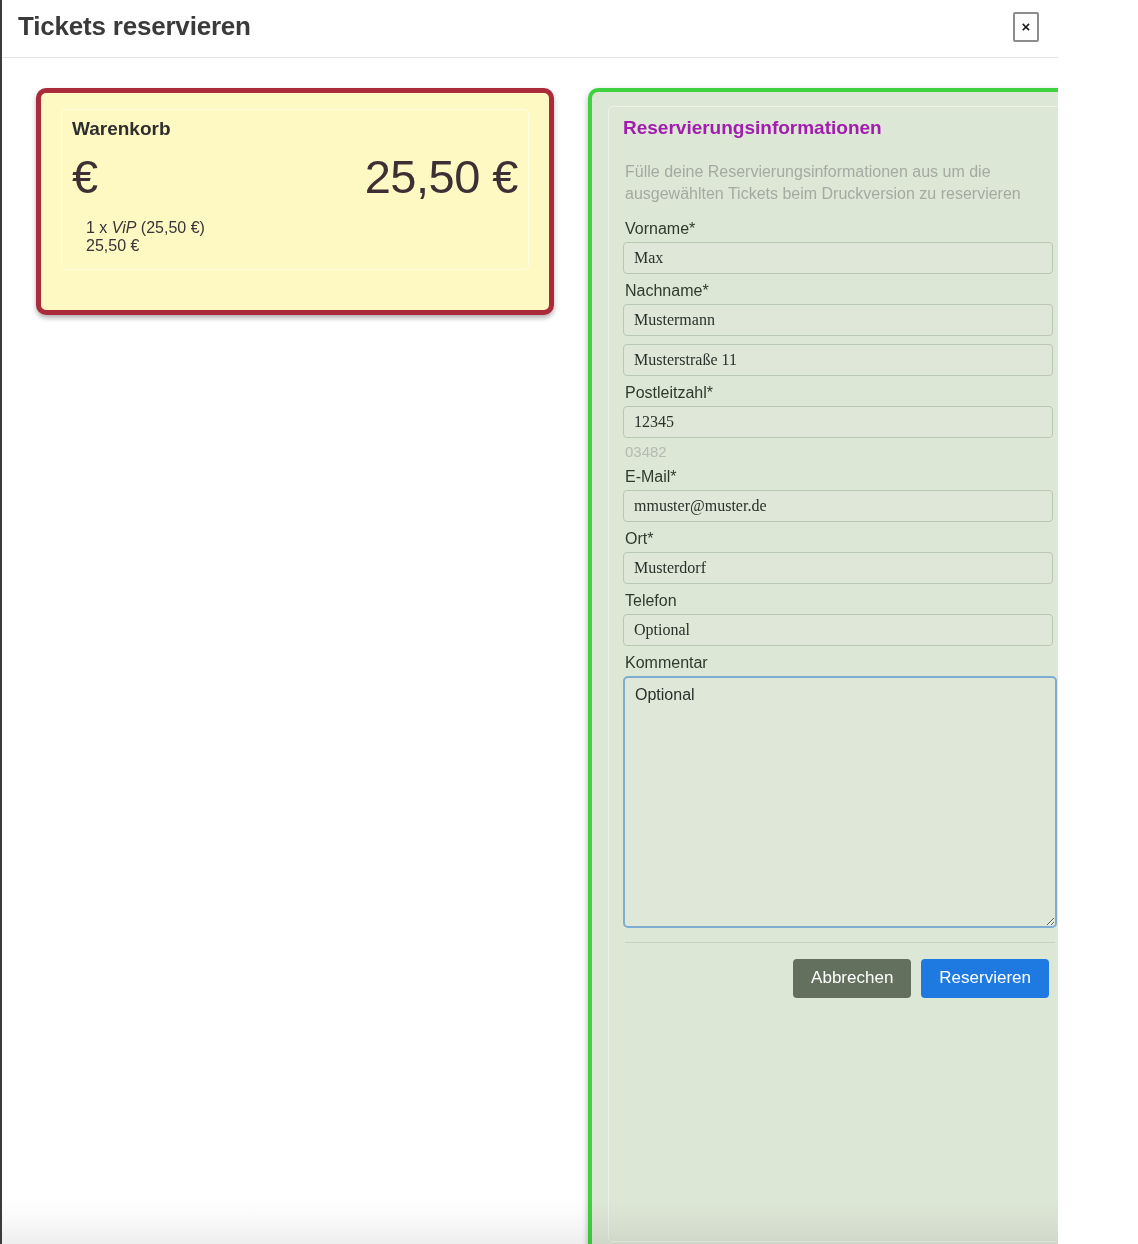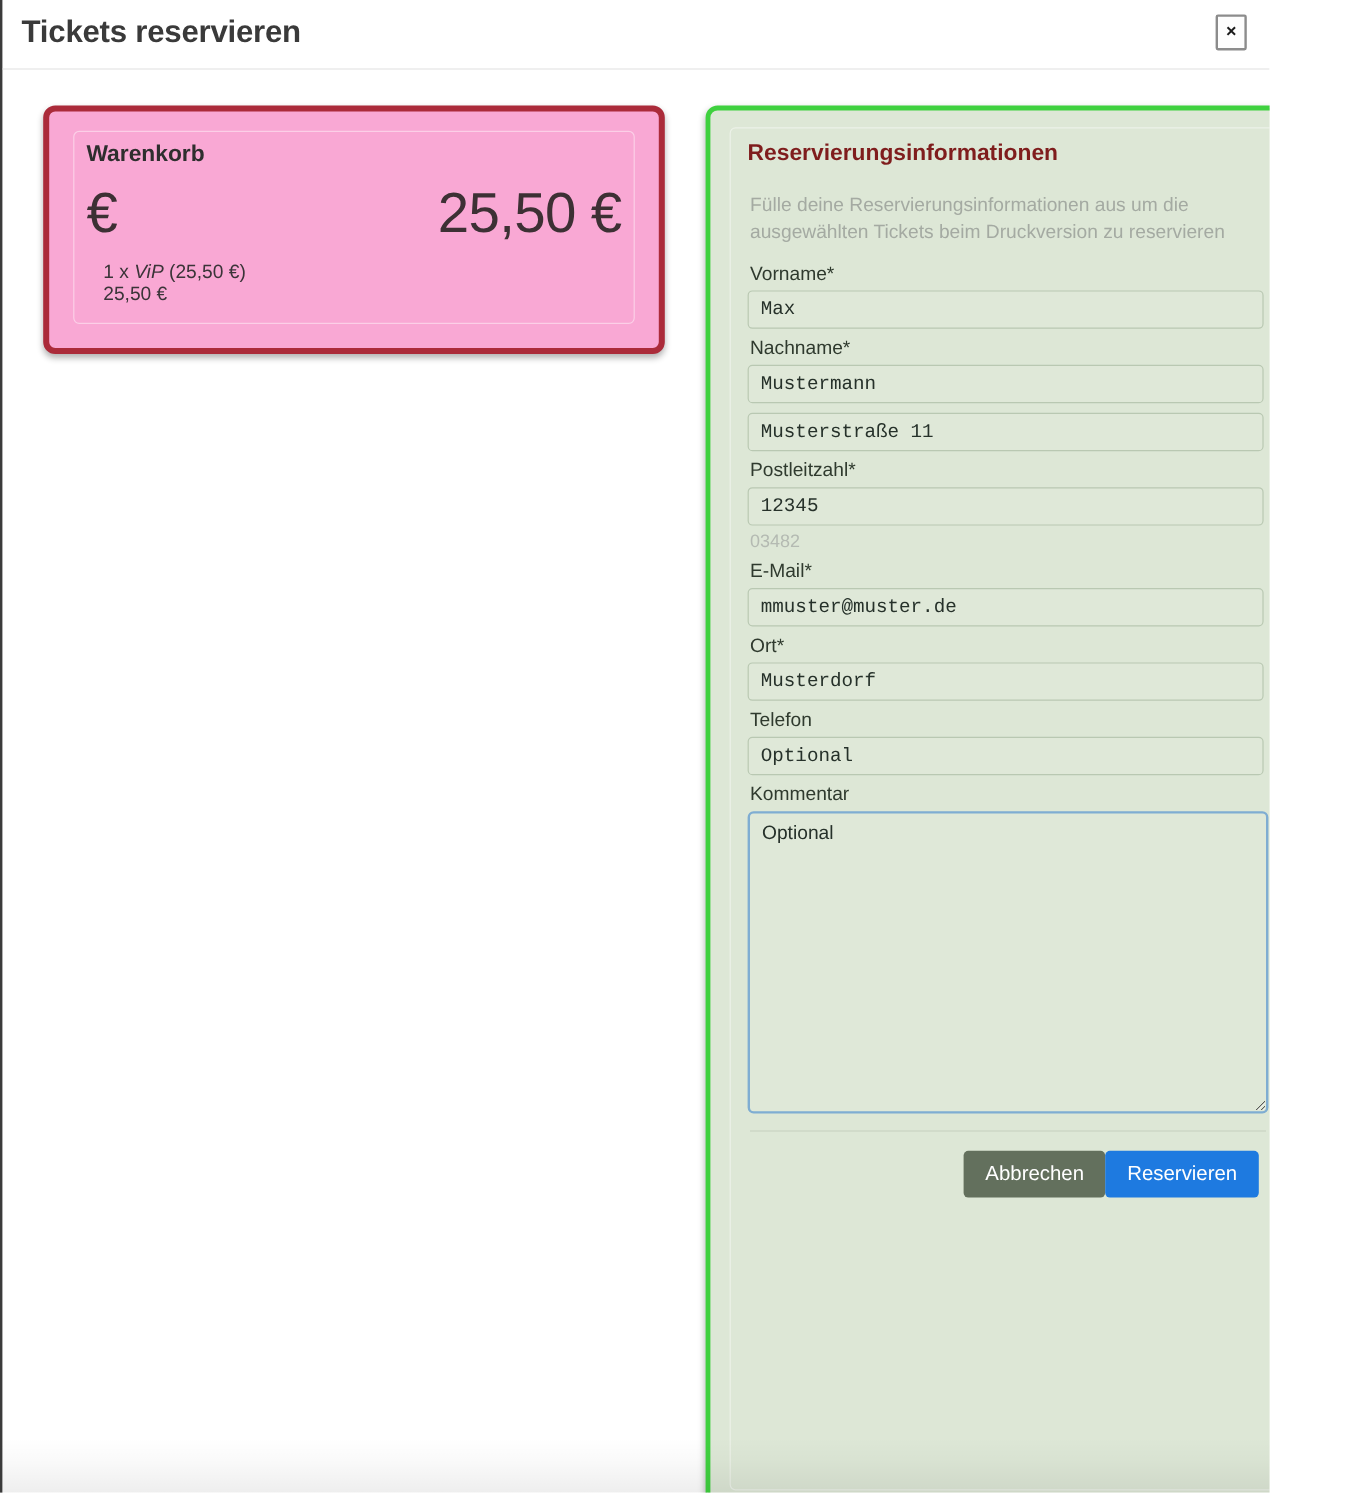--- a/index.html
+++ b/index.html
@@ -70,25 +70,25 @@
     position: relative;
     padding: 0;
   }
 
   
   .cart-panel {
     position: absolute;
     left: 34px;
     top: 30px;
     width: 518px;
-    background: #f9a8d4;
+    background: #fef9c3;
     border: 5px solid #ab2b3a;
     border-radius: 10px;
     box-shadow: 0 3px 5px rgba(0,0,0,0.30);
-    padding: 16px 20px 20px 20px;
+    padding: 16px 20px 40px 20px;
   }
   .cart-inner {
     border: 1px solid rgba(255,255,255,0.45);
     border-radius: 5px;
     padding: 8px 10px 14px 10px;
   }
   .cart-title {
     font-size: 19px;
     font-weight: bold;
     color: #2e2e2e;
@@ -133,21 +133,21 @@
   }
   .res-inner {
     border: 1px solid rgba(255,255,255,0.45);
     border-radius: 5px;
     padding: 10px 14px 16px 14px;
     min-height: 1136px;
   }
   .res-title {
     font-size: 19px;
     font-weight: bold;
-    color: #7f1d1d;
+    color: #a21caf;
     margin: 0 0 22px 0;
   }
   .res-subtitle {
     font-size: 16px;
     color: #a4aaa2;
     line-height: 1.35;
     margin: 0 0 16px 2px;
     max-width: 420px;
   }
 
@@ -161,21 +161,21 @@
   .text-input {
     display: block;
     width: 430px;
     height: 32px;
     background: rgba(255,255,255,0.06);
     border: 1px solid #b9c8b2;
     border-radius: 4px;
     padding: 4px 10px;
     font-size: 16px;
     color: #26312a;
-    font-family: Liberation Mono, monospace;
+    font-family: Liberation Serif, serif;
     outline: none;
   }
   .field-hint {
     display: block;
     font-size: 15px;
     color: #b4bab2;
     margin: 5px 0 0 2px;
   }
   .textarea-field { margin-bottom: 10px; }
   .comment-area {
@@ -208,20 +208,21 @@
     max-width: 418px;
   }
   .terms a {
     color: #1a6fc4;
     text-decoration: underline;
   }
 
   .actions {
     display: flex;
     justify-content: flex-end;
+    gap: 10px;
     padding-right: 8px;
   }
   .btn {
     font-size: 17px;
     font-family: "Liberation Sans", sans-serif;
     border: none;
     border-radius: 4px;
     padding: 9px 18px;
     cursor: pointer;
     line-height: 1.2;

